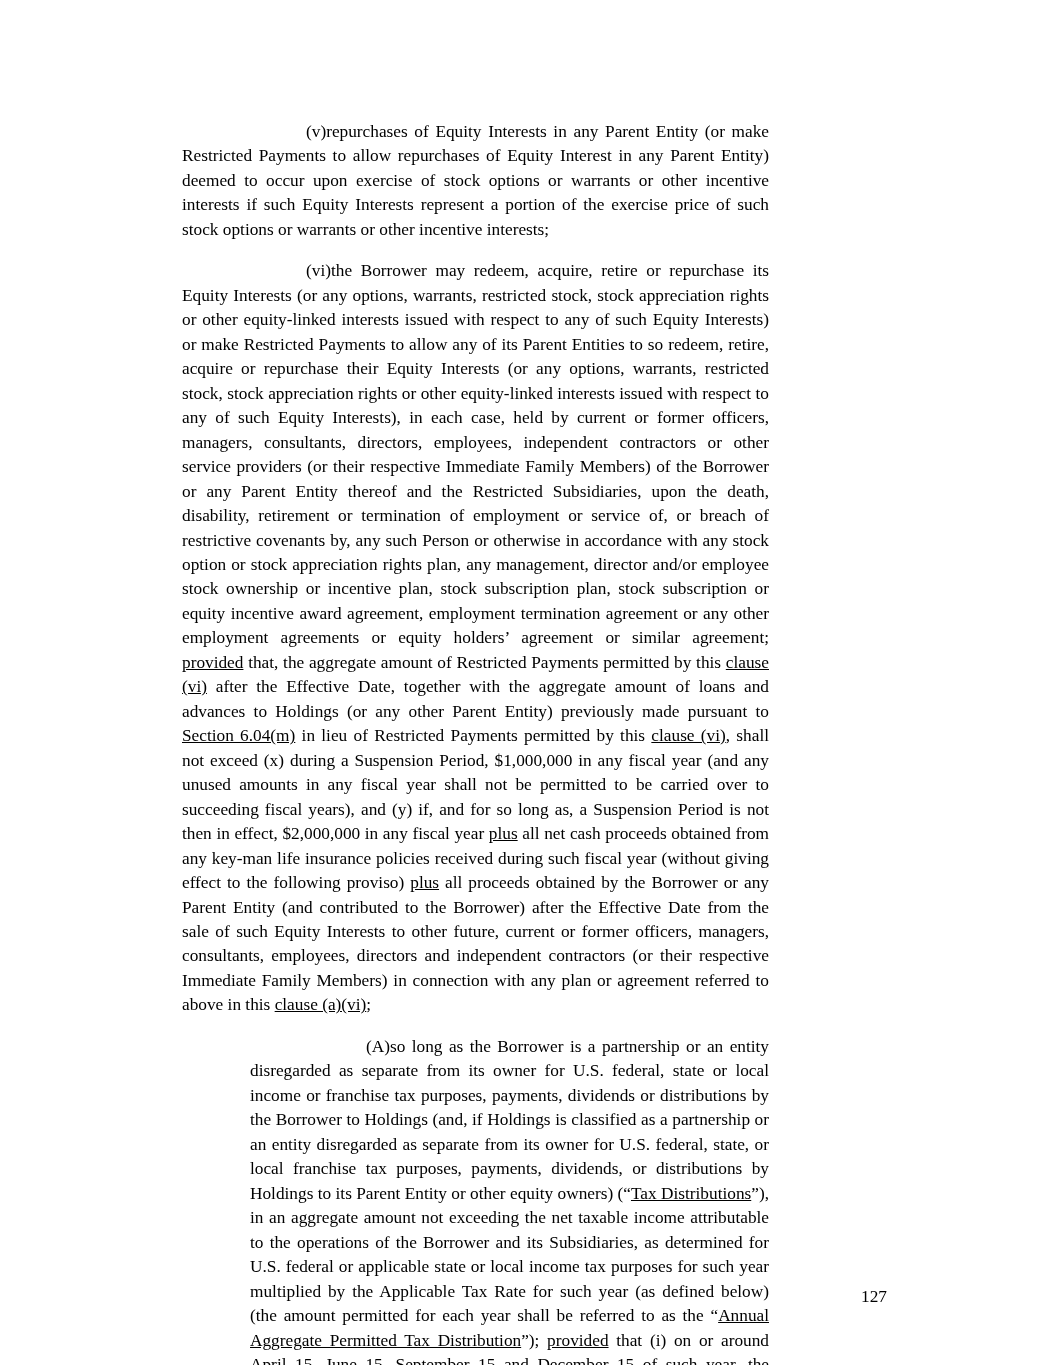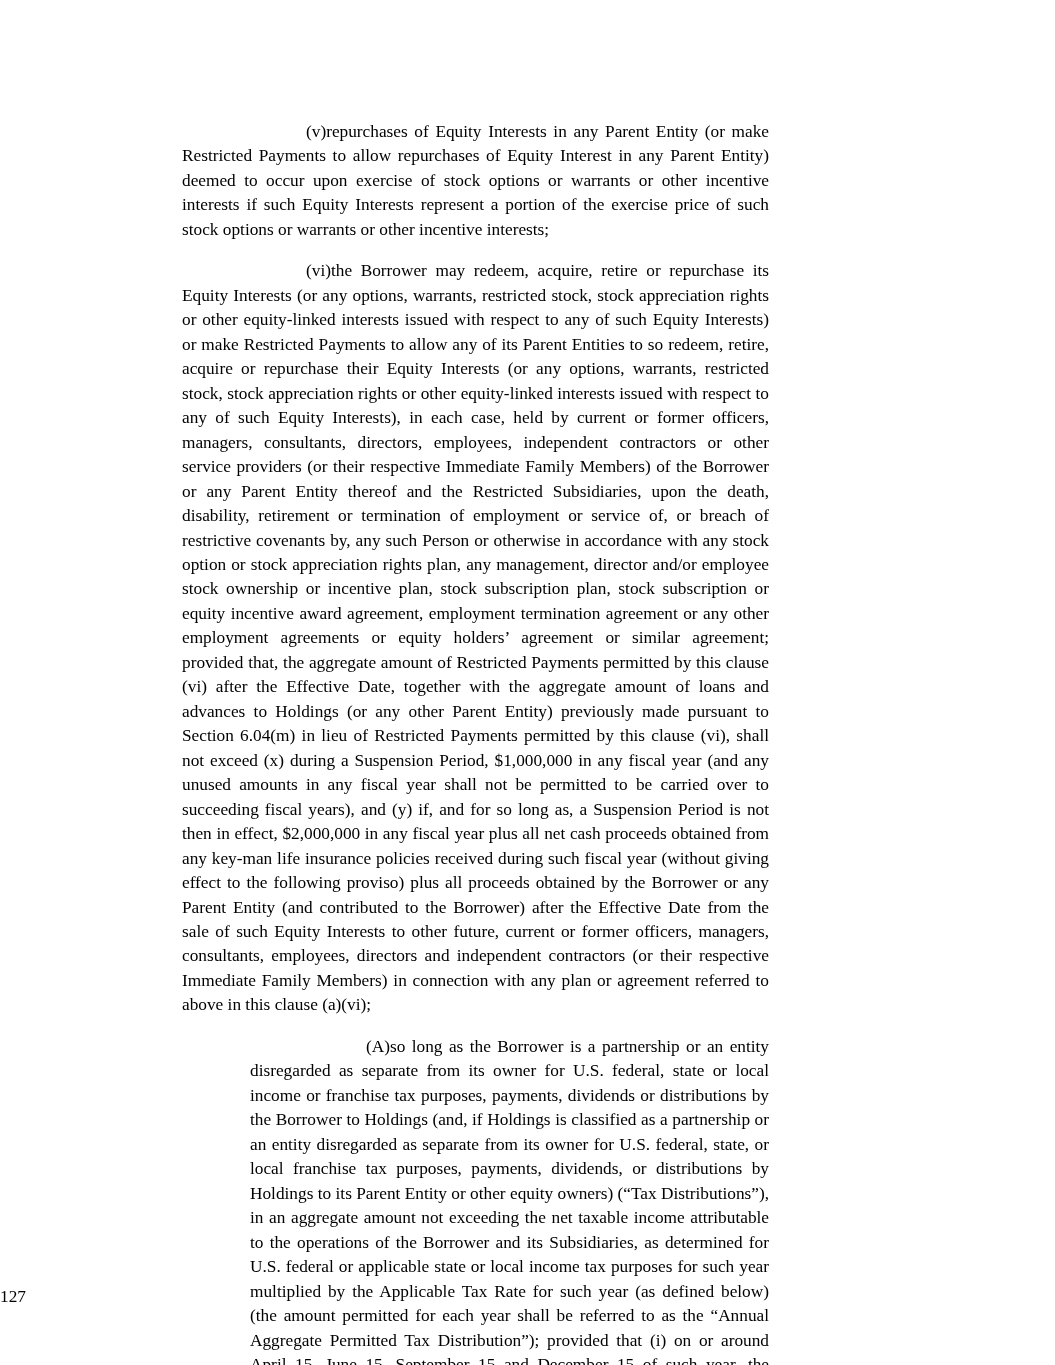--- a/index.html
+++ b/index.html
@@ -38,27 +38,28 @@
   }
   .lbl {
     display: inline-block;
     min-width: 62px;
   }
   .lbl-a {
     display: inline-block;
     min-width: 68px;
   }
   .u {
+    text-decoration: underline;
   }
   .pageno {
     position: absolute;
     left: 0;
     right: 0;
     bottom: 58px;
-    text-align: left;
+    text-align: right;
     font-size: 17.3px;
   }
 </style>
 </head>
 <body>
 
 <div class="page">
   <div class="doc-body" id="doc-body">
       <p class="para"><span class="lbl">(v)</span><span>repurchases of Equity Interests in any Parent Entity (or make Restricted Payments to allow repurchases of Equity Interest in any Parent Entity) deemed to occur upon exercise of stock options or warrants or other incentive interests if such Equity Interests represent a portion of the exercise price of such stock options or warrants or other incentive interests;</span></p>
       <p class="para"><span class="lbl">(vi)</span><span>the Borrower may redeem, acquire, retire or repurchase its Equity Interests (or any options, warrants, restricted stock, stock appreciation rights or other equity-linked interests issued with respect to any of such Equity Interests) or make Restricted Payments to allow any of its Parent Entities to so redeem, retire, acquire or repurchase their Equity Interests (or any options, warrants, restricted stock, stock appreciation rights or other equity-linked interests issued with respect to any of such Equity Interests), in each case, held by current or former officers, managers, consultants, directors, employees, independent contractors or other service providers (or their respective Immediate Family Members) of the Borrower or any Parent Entity thereof and the Restricted Subsidiaries, upon the death, disability, retirement or termination of employment or service of, or breach of restrictive covenants by, any such Person or otherwise in accordance with any stock option or stock appreciation rights plan, any management, director and/or employee stock ownership or incentive plan, stock subscription plan, stock subscription or equity incentive award agreement, employment termination agreement or any other employment agreements or equity holders’ agreement or similar agreement; </span><span class="u">provided</span><span> that, the aggregate amount of Restricted Payments permitted by this </span><span class="u">clause (vi)</span><span> after the Effective Date, together with the aggregate amount of loans and advances to Holdings (or any other Parent Entity) previously made pursuant to </span><span class="u">Section 6.04(m)</span><span> in lieu of Restricted Payments permitted by this </span><span class="u">clause (vi)</span><span>, shall not exceed (x) during a Suspension Period, $1,000,000 in any fiscal year (and any unused amounts in any fiscal year shall not be permitted to be carried over to succeeding fiscal years), and (y) if, and for so long as, a Suspension Period is not then in effect, $2,000,000 in any fiscal year </span><span class="u">plus</span><span> all net cash proceeds obtained from any key-man life insurance policies received during such fiscal year (without giving effect to the following proviso) </span><span class="u">plus</span><span> all proceeds obtained by the Borrower or any Parent Entity (and contributed to the Borrower) after the Effective Date from the sale of such Equity Interests to other future, current or former officers, managers, consultants, employees, directors and independent contractors (or their respective Immediate Family Members) in connection with any plan or agreement referred to above in this </span><span class="u">clause (a)(vi)</span><span>;</span></p>

